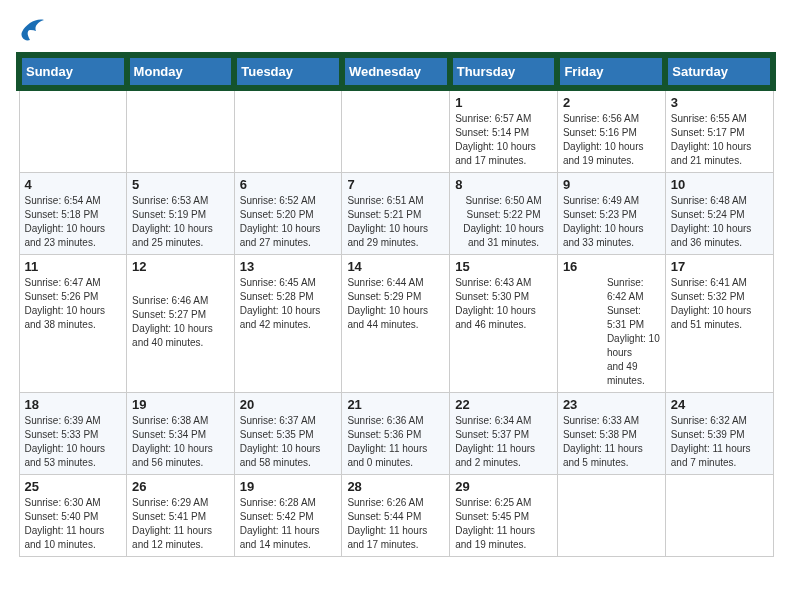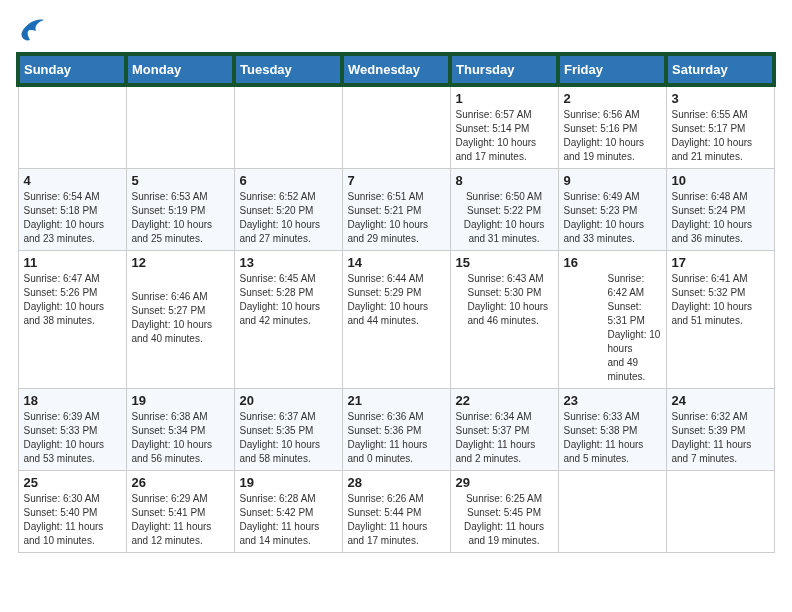--- a/index.html
+++ b/index.html
@@ -50,21 +50,21 @@
       border-collapse: collapse;
       font-size: 11px;
     }
     .calendar thead th {
       background: #2e75b6;
       color: #fff;
       padding: 6px 4px;
       text-align: left;
       font-size: 13px;
       font-weight: bold;
-      border: 4px solid #14532d;
+      border: 6px solid #14532d;
     }
     .calendar tbody td {
       border: 1px solid #ccc;
       vertical-align: top;
       padding: 4px 5px;
       width: 108px;
       min-height: 80px;
       background: #fff;
     }
     .calendar tbody tr:nth-child(even) td {
@@ -221,21 +221,21 @@
         </td>
         <td>
           <span class="day-number">14</span>
           <div class="day-info" style="white-space: pre-line;">Sunrise: 6:44 AM
 Sunset: 5:29 PM
 Daylight: 10 hours
 and 44 minutes.</div>
         </td>
         <td>
           <span class="day-number">15</span>
-          <div class="day-info" style="white-space: pre-line; margin-left: 12px;">Sunrise: 6:43 AM
+          <div class="day-info" style="white-space: pre-line;">Sunrise: 6:43 AM
 Sunset: 5:30 PM
 Daylight: 10 hours
 and 46 minutes.</div>
         </td>
         <td>
           <span class="day-number">16</span>
           <div class="day-info" style="white-space: pre-line; margin-left: 44px;">Sunrise: 6:42 AM
 Sunset: 5:31 PM
 Daylight: 10 hours
 and 49 minutes.</div>
@@ -323,21 +323,21 @@
         </td>
         <td>
           <span class="day-number">28</span>
           <div class="day-info" style="white-space: pre-line;">Sunrise: 6:26 AM
 Sunset: 5:44 PM
 Daylight: 11 hours
 and 17 minutes.</div>
         </td>
         <td>
           <span class="day-number">29</span>
-          <div class="day-info" style="white-space: pre-line; text-align: center;">Sunrise: 6:25 AM
+          <div class="day-info" style="white-space: pre-line;">Sunrise: 6:25 AM
 Sunset: 5:45 PM
 Daylight: 11 hours
 and 19 minutes.</div>
         </td>
         <td class="empty-cell"></td>
         <td class="empty-cell"></td>
       </tr>
     </tbody>
 </table>
 

